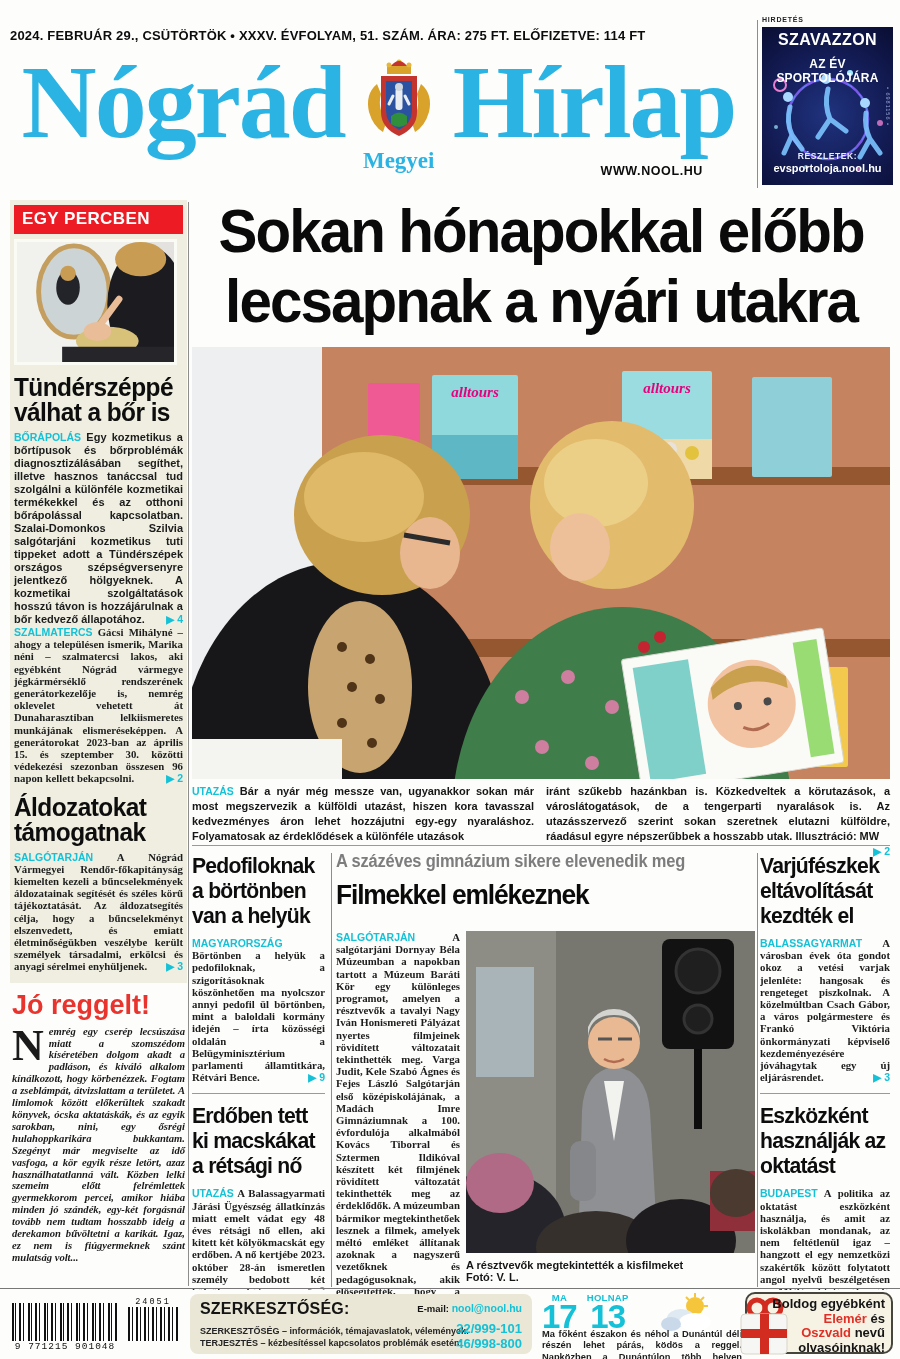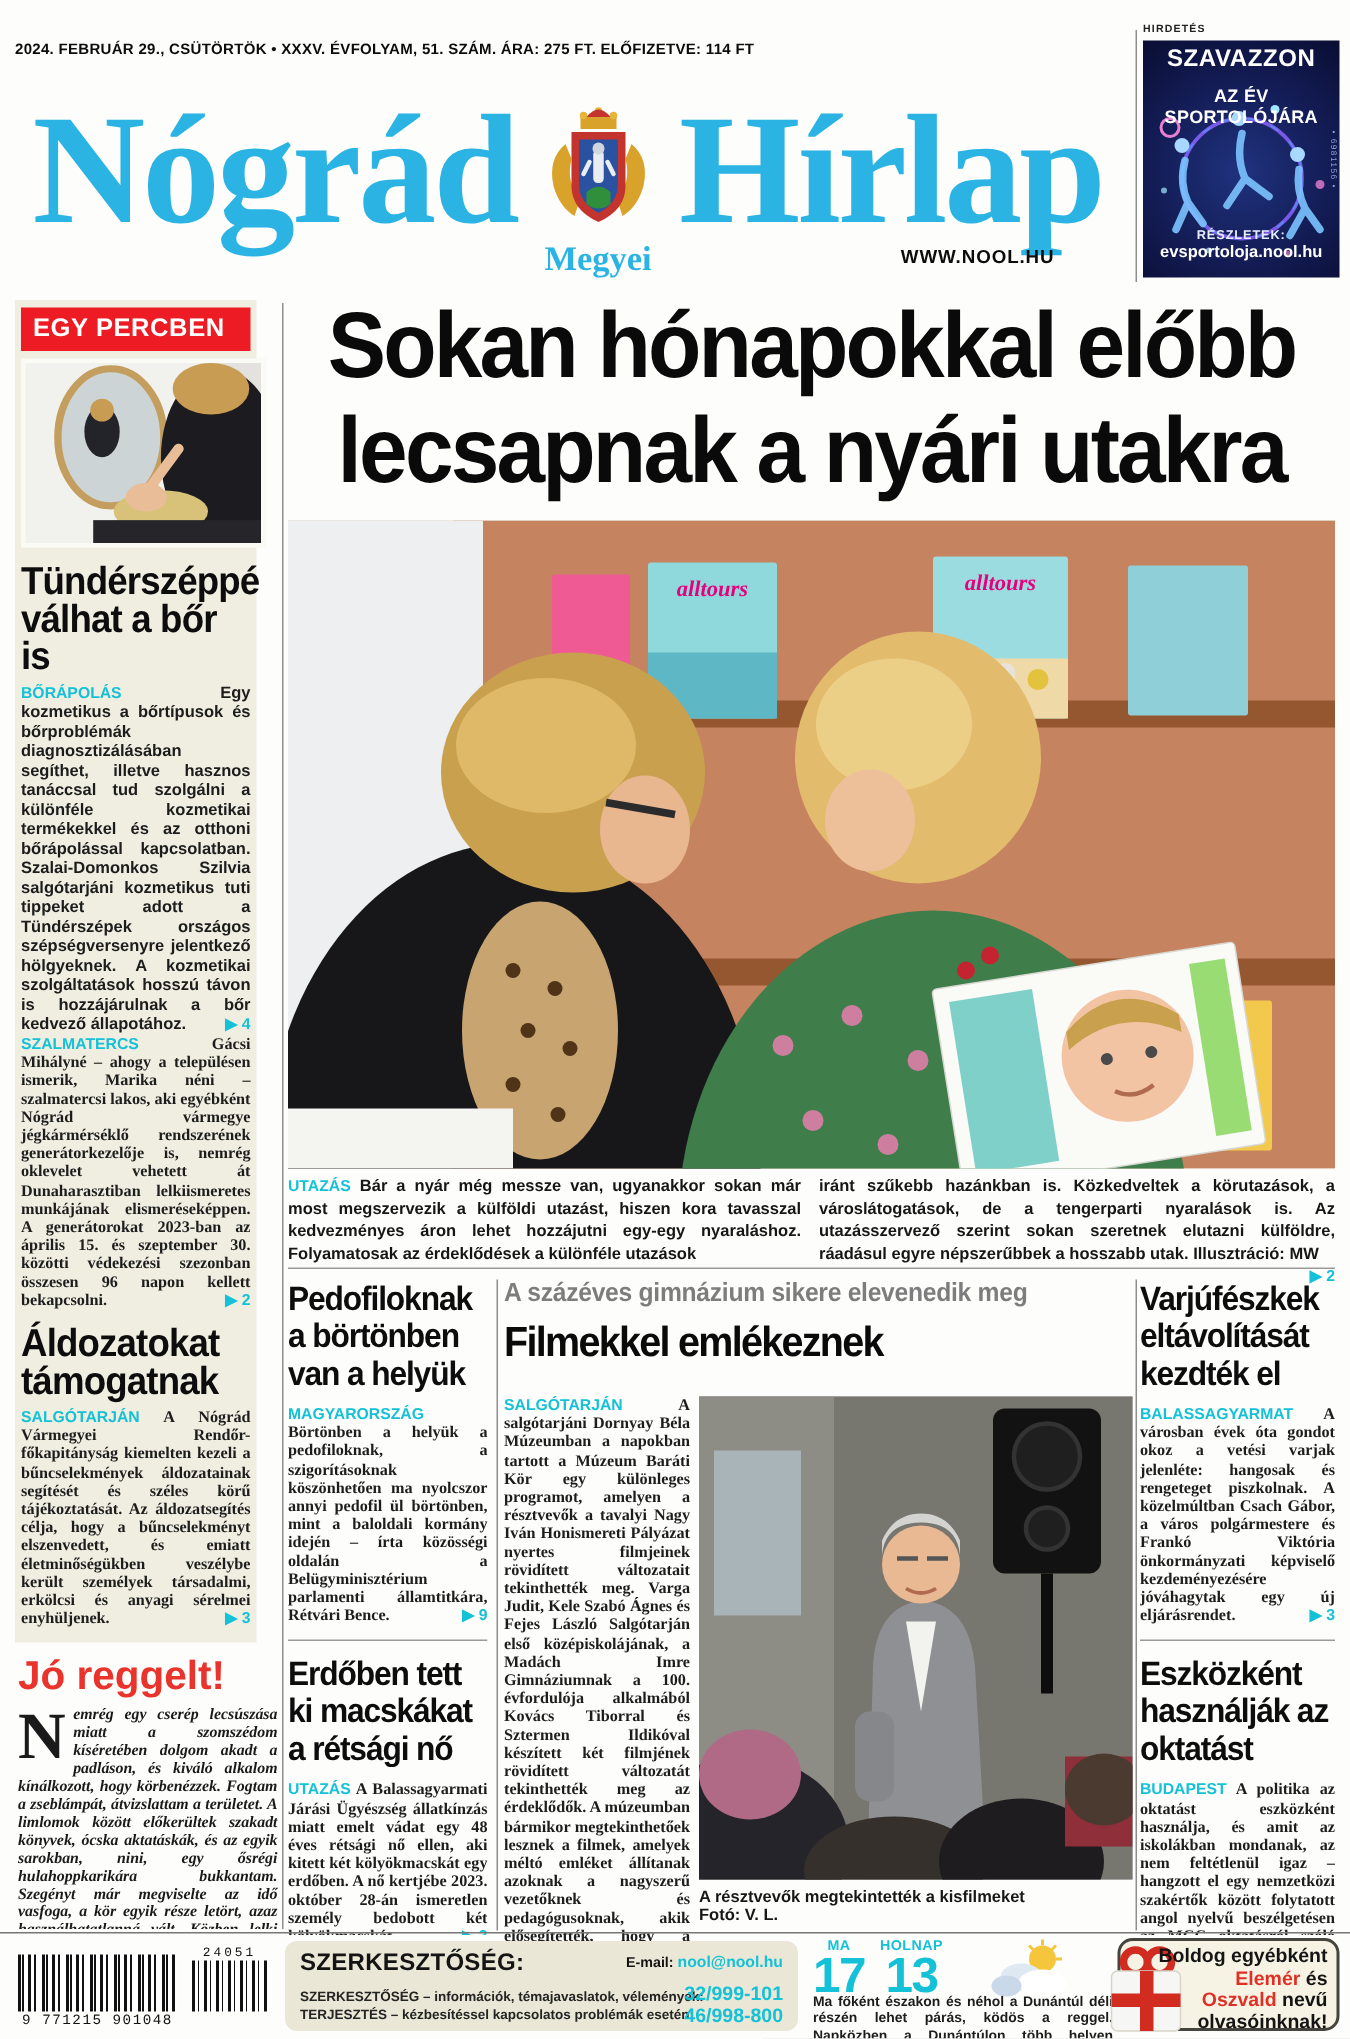--- a/index.html
+++ b/index.html
@@ -1,37 +1,37 @@
 <!DOCTYPE html>
 <html lang="hu"><head>
 <meta charset="utf-8">
 <style>
   html,body{margin:0;padding:0;background:#e9e9e9;}
   .page{position:relative;width:900px;height:1359px;background:#fdfdfc;margin:0 auto;overflow:hidden;
         font-family:"Liberation Sans",sans-serif;color:#111;}
   
-  .dateline{position:absolute;left:10px;top:28px;font-size:10px;font-weight:bold;letter-spacing:.2px;color:#0c0c0c;}
-  .masthead{position:absolute;left:0;top:60px;width:757px;height:148px;display:flex;justify-content:center;align-items:flex-start;gap:14px;}
+  .dateline{position:absolute;left:10px;top:28px;font-size:13px;font-weight:bold;letter-spacing:.2px;color:#0c0c0c;}
+  .masthead{position:absolute;left:0;top:48px;width:757px;height:148px;display:flex;justify-content:center;align-items:flex-start;gap:14px;}
   .mast-word{font-family:"Liberation Serif",serif;font-weight:bold;font-size:104px;line-height:108px;color:#2bb4e3;letter-spacing:-2px;}
   .crest{width:80px;display:flex;flex-direction:column;align-items:center;padding-top:6px;}
   .crest-label{font-family:"Liberation Serif",serif;font-weight:bold;font-size:23px;color:#2bb4e3;margin-top:-2px;}
   .website{position:absolute;right:197px;top:164px;font-size:12.5px;font-weight:bold;letter-spacing:.6px;color:#0c0c0c;}
   .ad-label{position:absolute;left:762px;top:16px;font-size:7px;font-weight:bold;letter-spacing:.8px;color:#222;}
   .ad{position:absolute;left:762px;top:27px;width:131px;height:158px;overflow:hidden;
       background:radial-gradient(circle at 50% 55%, #20337f 0%, #131c55 55%, #0a0e33 100%);}
   .ad-line1{position:absolute;left:0;top:4px;width:100%;text-align:center;color:#fff;font-weight:bold;font-size:16px;letter-spacing:.4px;}
   .ad-line2{position:absolute;left:0;top:30px;width:100%;text-align:center;color:#fff;font-weight:bold;font-size:12px;letter-spacing:.2px;}
   .ad-det1{position:absolute;left:0;top:124px;width:100%;text-align:center;color:#e8ecff;font-weight:bold;font-size:8.5px;letter-spacing:.6px;}
   .ad-det2{position:absolute;left:0;top:135px;width:100%;text-align:center;color:#fff;font-weight:bold;font-size:11px;}
   .ad-side{position:absolute;right:2px;top:60px;writing-mode:vertical-rl;font-size:5.5px;color:#93a3d9;letter-spacing:1px;}
   .vline{position:absolute;width:1px;background:#8d8d8d;}
   .hline{position:absolute;height:1px;background:#9a9a9a;}
   
   .sidebar{position:absolute;left:10px;top:200px;width:177px;height:1086px;overflow:hidden;}
-  .beige{background:#efeee1;padding:5px 4px 10px 4px;margin:0 16px 6px 0;}
+  .beige{background:#efeee1;padding:5px 4px 10px 4px;margin:0 0 6px 0;}
   .badge{background:#ed1c24;color:#fff;font-weight:bold;font-size:17px;letter-spacing:.4px;padding:4px 8px 5px;margin-bottom:5px;}
   .side-photo{width:157px;height:120px;border:3px solid #fbfbf6;background:#f2f2ef;display:block;}
   .c94{display:block;width:106.4%;transform:scaleX(.94);transform-origin:0 0;}
   h1,h2,h3,p{margin:0;}
   .side-h{font-size:26px;line-height:25px;font-weight:bold;letter-spacing:-.6px;color:#0d0d0d;margin:10px 0 6px;}
   .sans-body{font-size:11px;line-height:13px;font-weight:bold;text-align:justify;color:#1c1c1c;}
   .serif-body{font-family:"Liberation Serif",serif;font-size:10.8px;line-height:12.2px;font-weight:bold;text-align:justify;color:#1d1d1d;}
   .tag{color:#15c1d6;font-family:"Liberation Sans",sans-serif;font-weight:bold;font-size:10.5px;}
   .pageref{float:right;margin-left:6px;color:#15c1d6;font-family:"Liberation Sans",sans-serif;font-weight:bold;font-size:10.5px;}
   .red-h{color:#e8342c;font-size:27px;line-height:29px;font-weight:bold;margin:8px 0 6px;padding:0 2px;}

